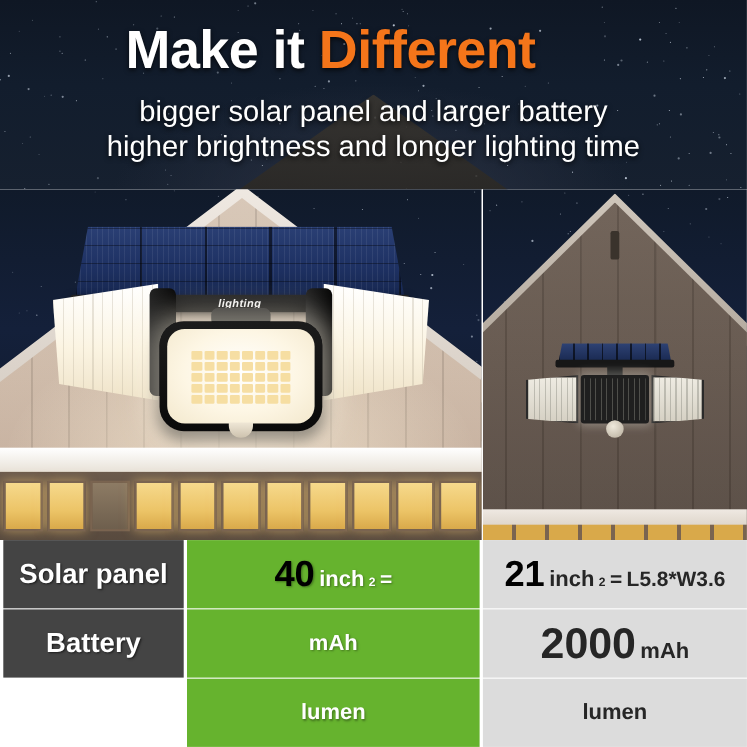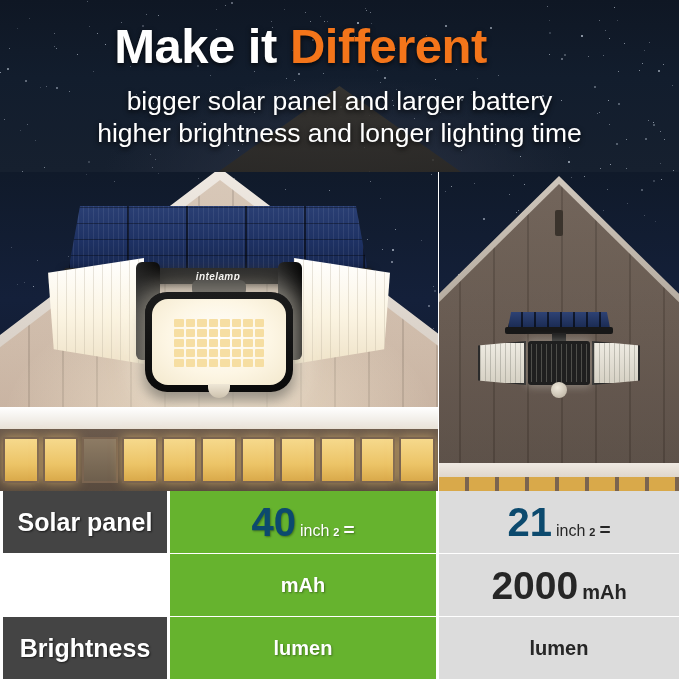--- a/index.html
+++ b/index.html
@@ -267,23 +267,23 @@
 
   .c-label .txt {
     color:#ffffff; font-size:25px; font-weight:bold;
     text-shadow:1px 1px 2px rgba(0,0,0,.6);
   }
 
   .val-good { color:#ffffff; }
   .val-bad  { color:#262626; }
 
   .num { font-size:39px; font-weight:bold; line-height:1; }
-  .num-red { color:#0c4a6e; font-size:40px; }
+  .num-red { color:#000000; font-size:33px; }
   .unit { font-size:20px; font-weight:bold; line-height:1; }
-  .unit-sm { font-size:16px; font-weight:normal; }
+  .unit-sm { font-size:20px; font-weight:bold; }
   .sup { font-size:11px; vertical-align:super; font-weight:bold; }
   .good-shadow { text-shadow:1px 1px 2px rgba(0,0,0,.35); }
 
   .measure { display:flex; align-items:baseline; gap:4px; }
   .measure .eq { font-size:19px; font-weight:bold; }
 </style>
 </head>
 <body>
 
 <div id="page">
@@ -573,21 +573,21 @@
       <div class="gable-l">
         <div class="siding"></div>
       </div>
       <div class="wallglow"></div>
 
       <div class="fixture">
         <div class="solarpanel">
           <div class="cells"></div>
         </div>
         <div class="panel-base">
-          <span class="brand">intelamp</span>
+          <span class="brand">lighting</span>
         </div>
         <div class="neck"></div>
 
         <div class="wing wing-l">
           <div class="wstripes"></div>
         </div>
         <div class="wing wing-r">
           <div class="wstripes"></div>
         </div>
         <div class="hinge hinge-l"></div>
@@ -777,42 +777,43 @@
             <span class="val-good sup">2</span>
             <span class="val-good eq">=</span>
         </span>
       </div>
       <div class="cell c-bad">
         <span class="measure">
           <span class="num num-red">21</span>
             <span class="val-bad unit-sm">inch</span>
             <span class="val-bad sup">2</span>
             <span class="val-bad eq">=</span>
+            <span class="val-bad eq">L5.8*W3.6</span>
         </span>
       </div>
     </div>
 
     <div class="row row2">
+      <div class="cell c-label">
+        <span class="txt">Battery</span>
+      </div>
       <div class="cell c-good">
         <span class="measure good-shadow">
           <span class="unit val-good">mAh</span>
         </span>
       </div>
       <div class="cell c-bad">
         <span class="measure">
           <span class="num val-bad">2000</span>
           <span class="unit val-bad">mAh</span>
         </span>
       </div>
     </div>
 
     <div class="row row3">
-      <div class="cell c-label">
-        <span class="txt">Brightness</span>
-      </div>
       <div class="cell c-good">
         <span class="measure good-shadow">
           <span class="unit val-good">lumen</span>
         </span>
       </div>
       <div class="cell c-bad">
         <span class="measure">
           <span class="unit val-bad">lumen</span>
         </span>
       </div>

